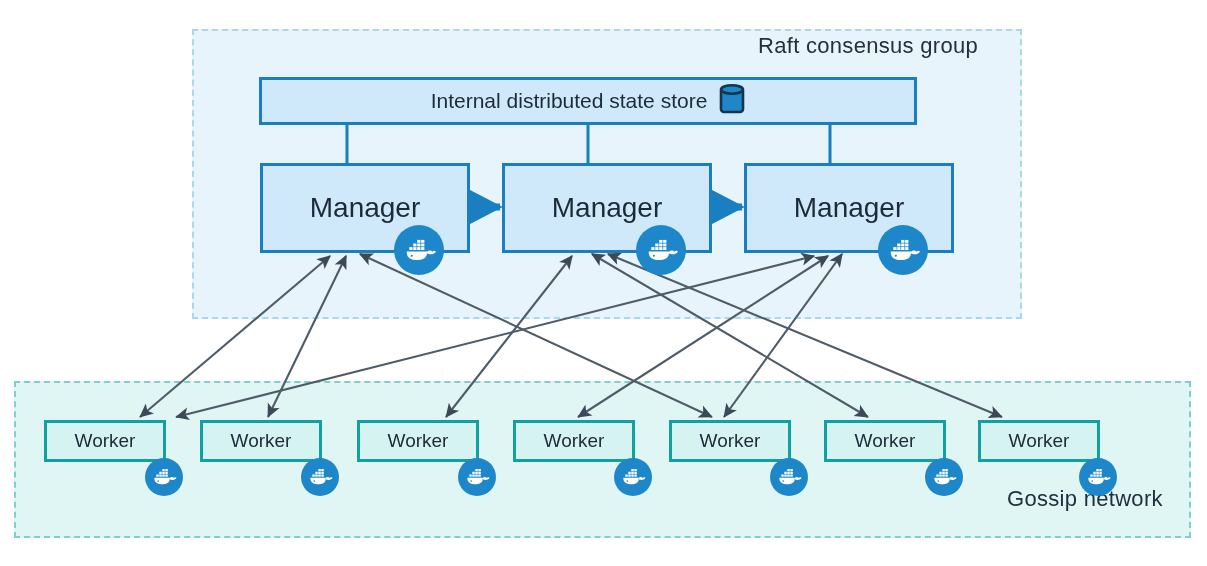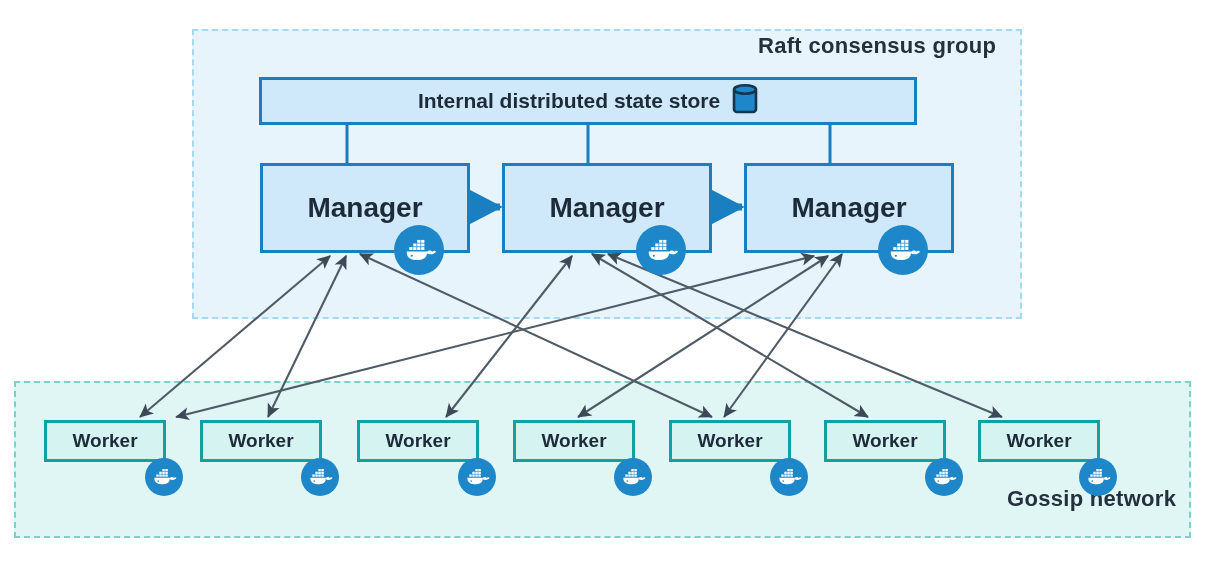--- a/index.html
+++ b/index.html
@@ -1,17 +1,17 @@
 <!DOCTYPE html>
 <html><head>
 <meta charset="utf-8">
 <style>
   html,body{margin:0;padding:0;background:#ffffff;}
   body{width:1207px;height:566px;font-family:"Liberation Sans",sans-serif;}
-  #stage{position:relative;width:1207px;height:566px;overflow:hidden;background:#ffffff;font-weight:bold;}
+  #stage{position:relative;width:1207px;height:566px;overflow:hidden;background:#ffffff;}
   #edges{position:absolute;left:0;top:0;width:1207px;height:566px;}
 
   .group{position:absolute;box-sizing:border-box;}
   .group-raft{left:192px;top:29px;width:830px;height:290px;
       background:#e7f4fc;border:2px dashed #a8d7f0;}
   .group-gossip{left:14px;top:381px;width:1177px;height:157px;
       background:#e0f6f5;border:2px dashed #7fd0cd;}
 
   .group-label{position:absolute;color:#23303d;white-space:nowrap;}
   .label-raft{left:758px;top:33px;font-size:22px;letter-spacing:.3px;}

